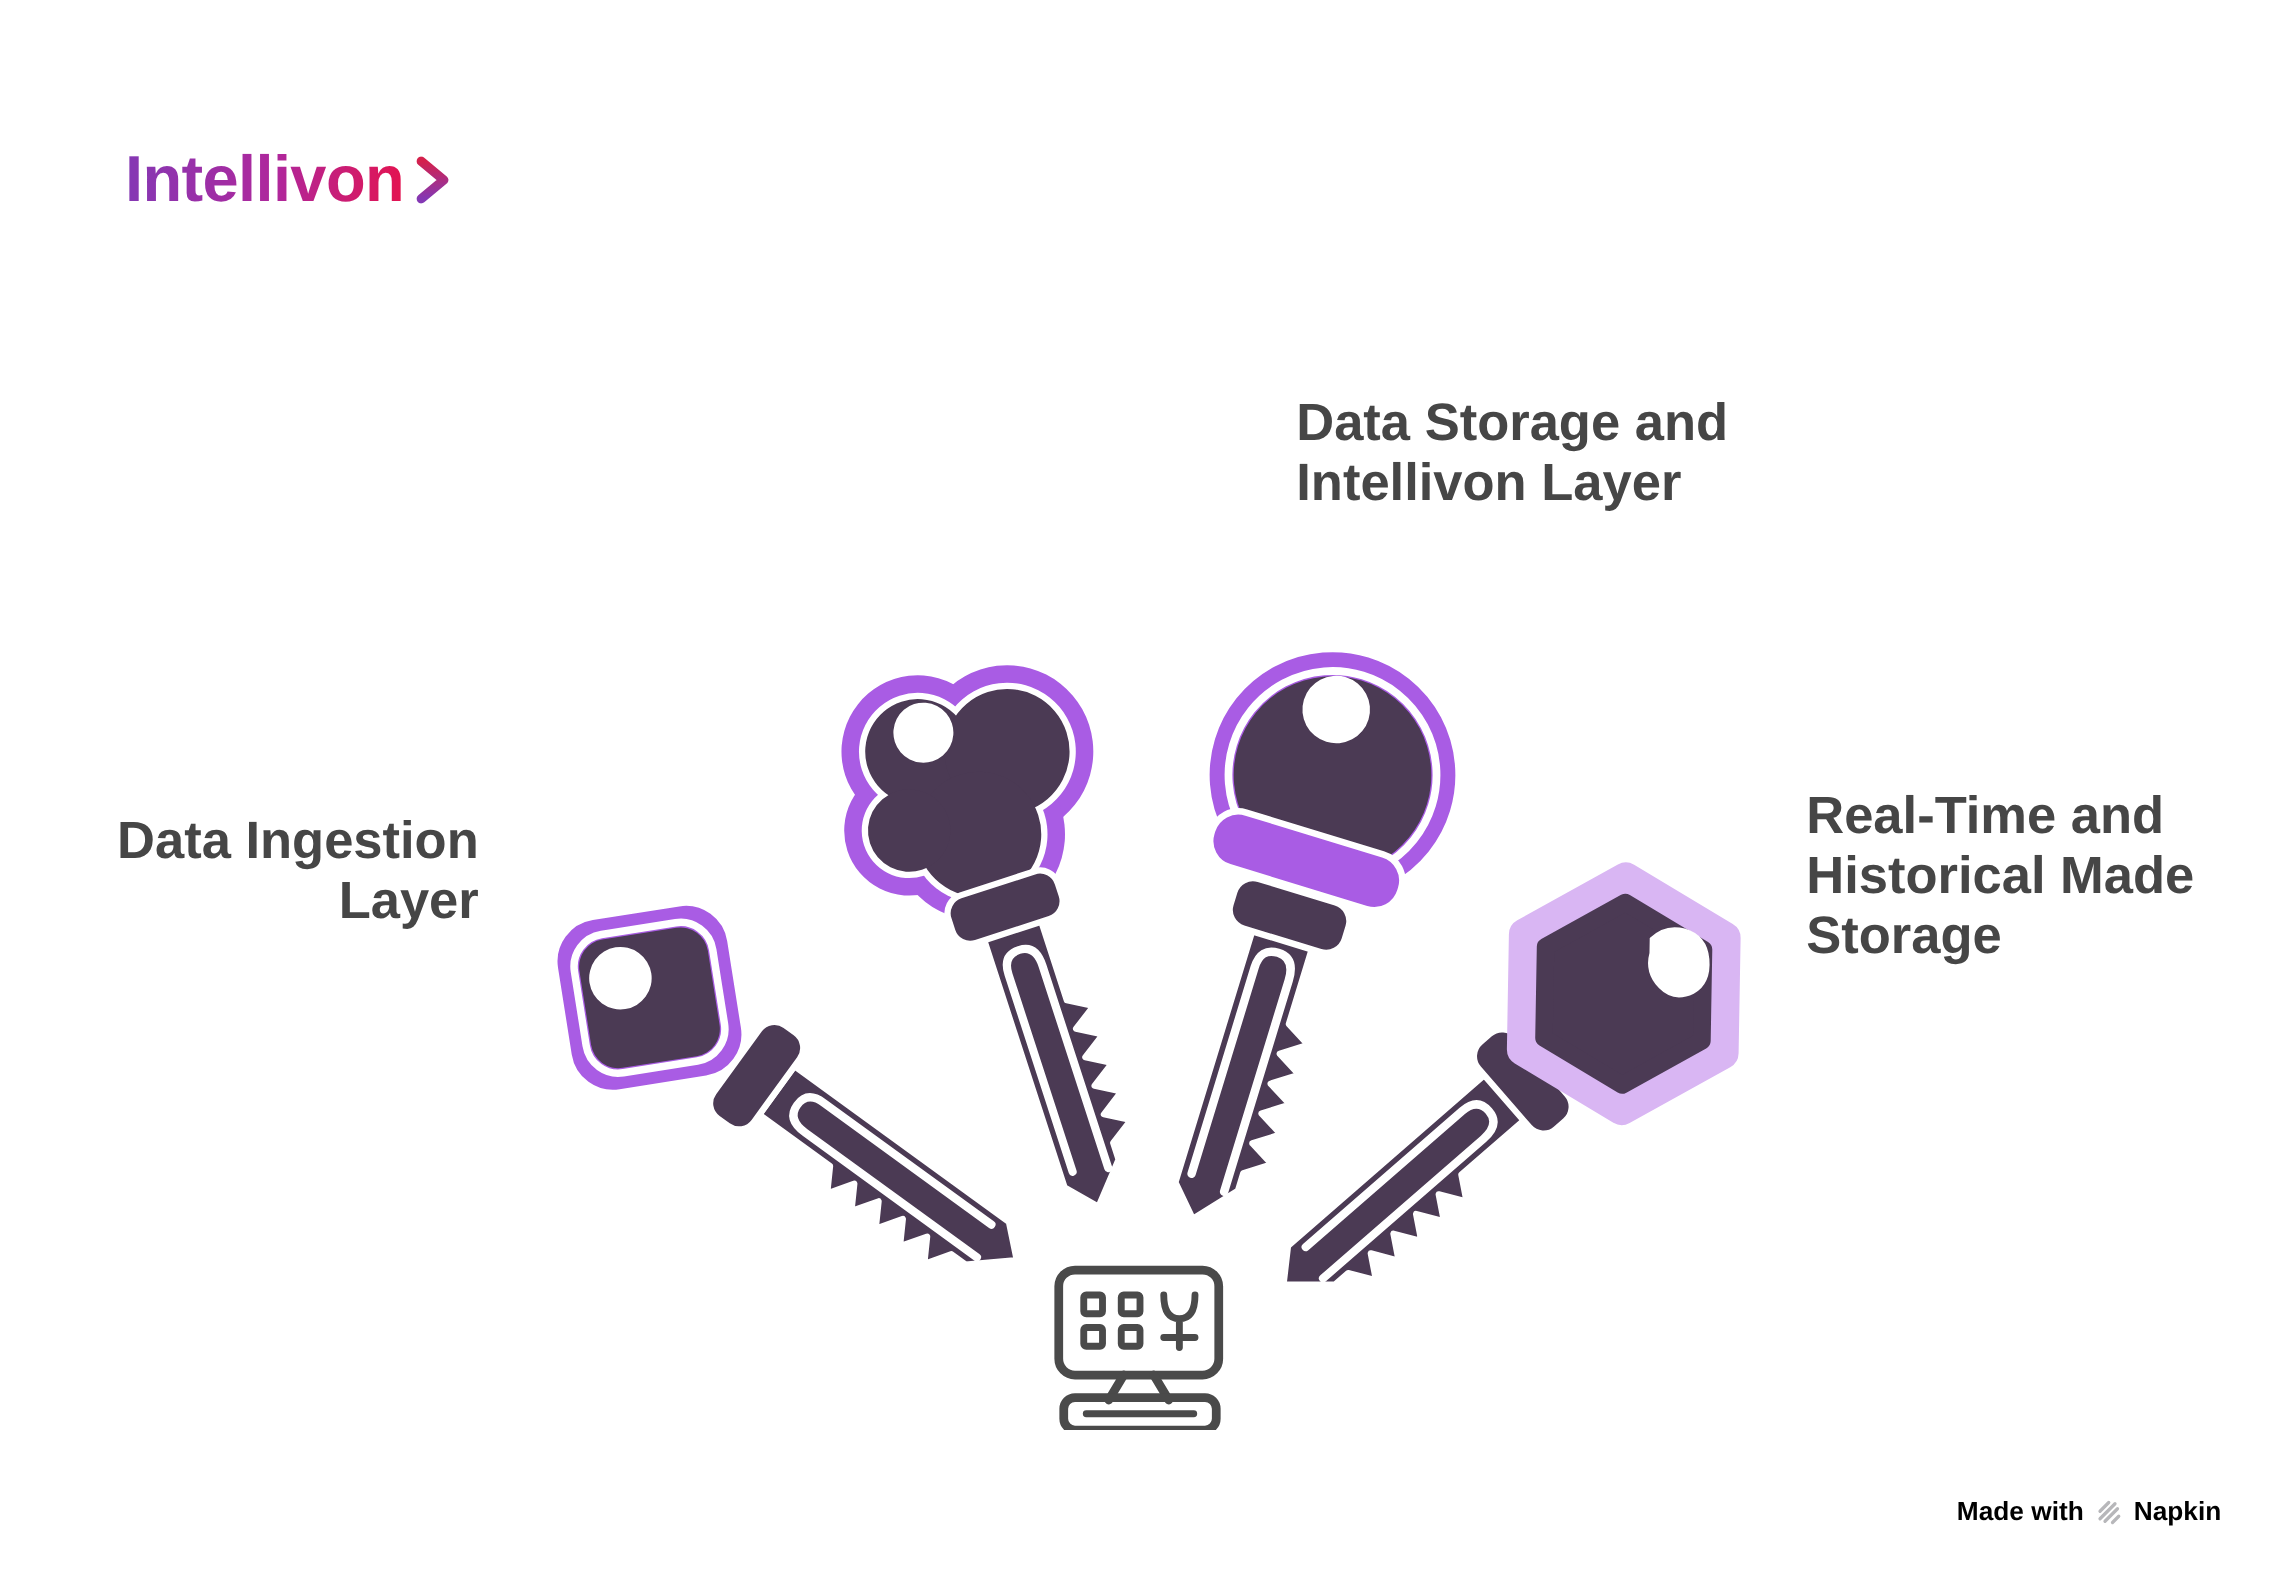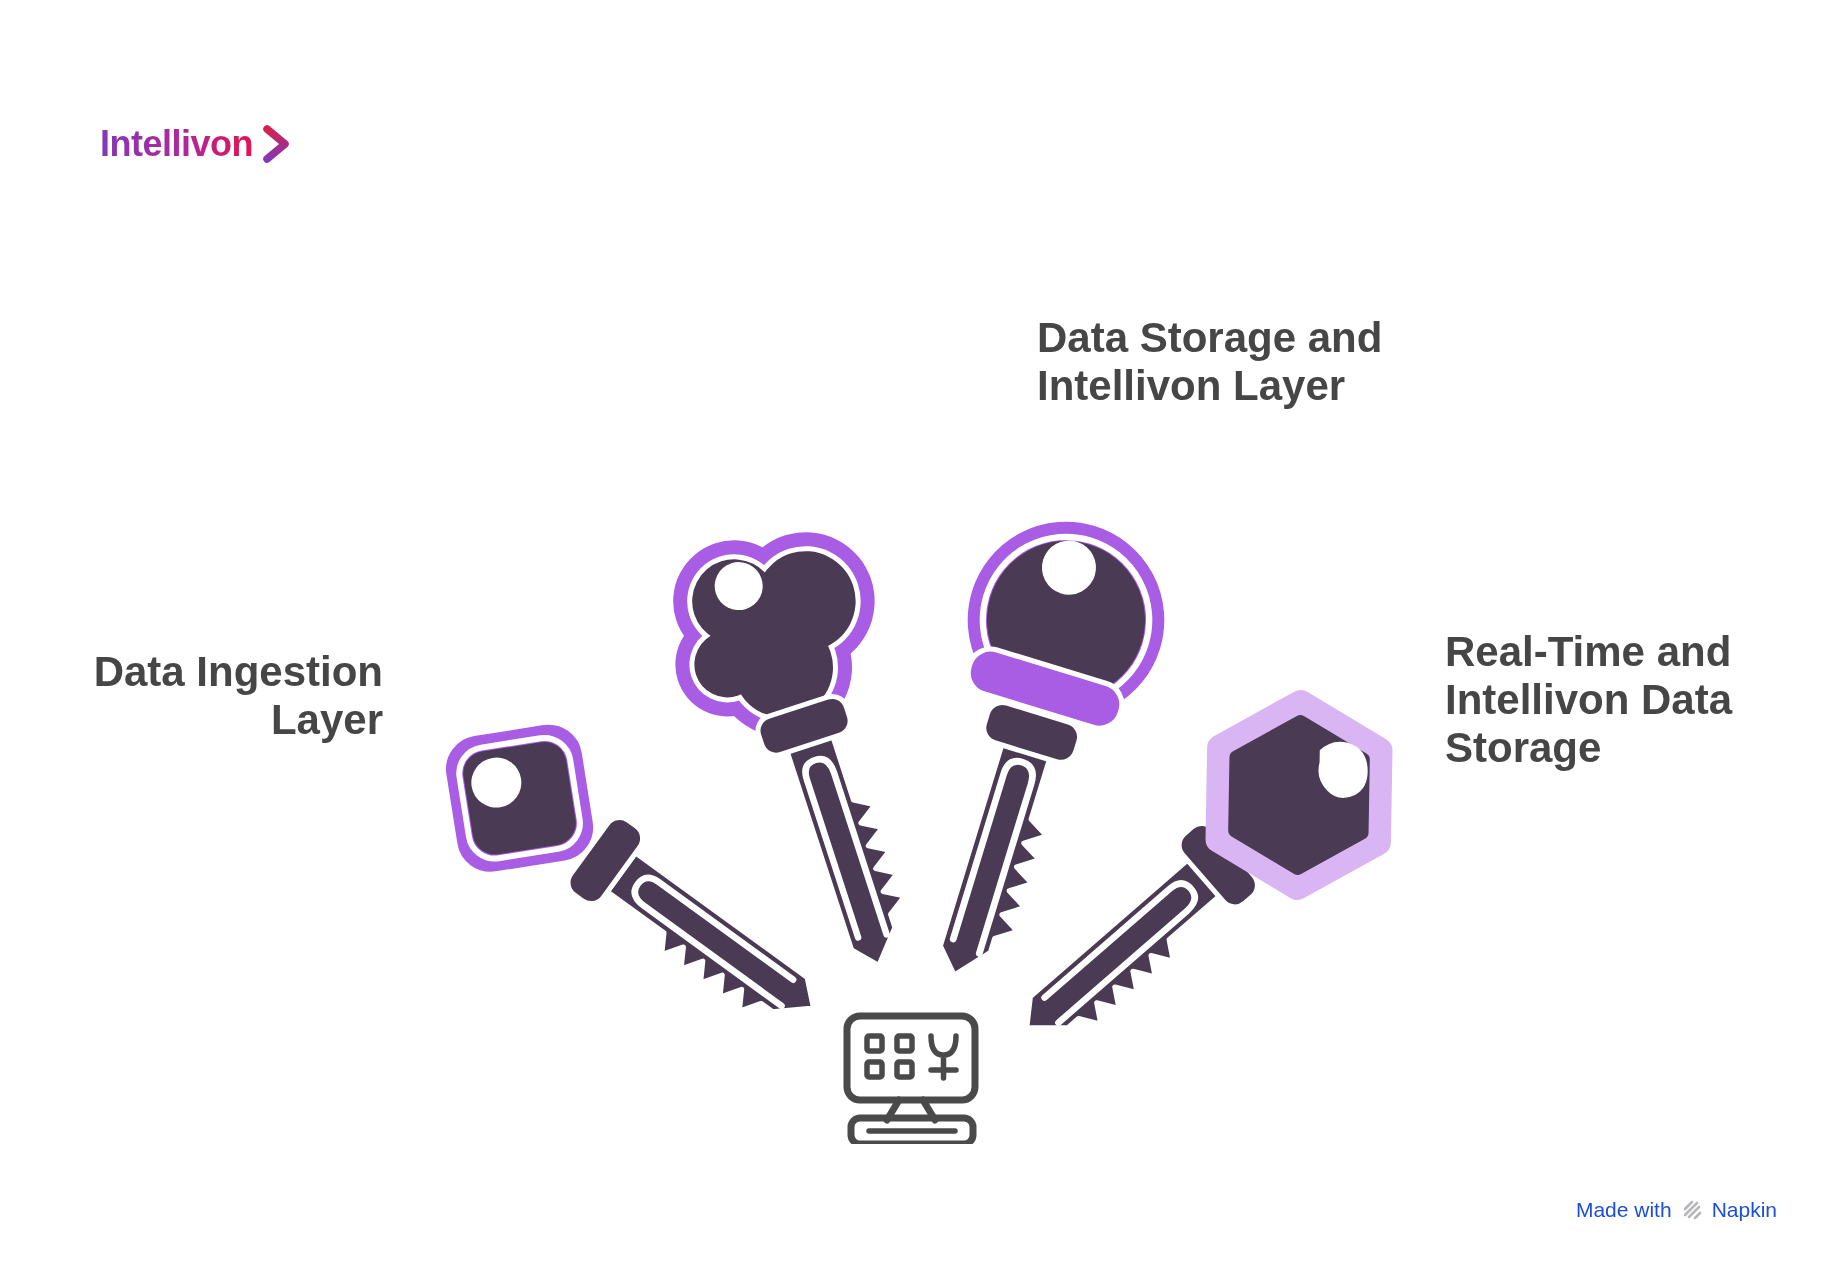--- a/index.html
+++ b/index.html
@@ -1,21 +1,21 @@
 <!DOCTYPE html>
 <html><head>
 <meta charset="utf-8">
 <style>
   html,body{margin:0;padding:0;background:#ffffff;}
   #stage{position:relative;width:1824px;height:1274px;background:#ffffff;overflow:hidden;
          font-family:"Liberation Sans",sans-serif;}
 
   
   .brand{position:absolute;left:100px;top:118px;display:flex;align-items:center;gap:10px;}
-  .brand-text{font-size:36px;line-height:52px;font-weight:600;letter-spacing:-0.5px;
+  .brand-text{font-size:52px;line-height:52px;font-weight:600;letter-spacing:-0.5px;
       background:linear-gradient(90deg,#8438B4 0%,#B0279B 55%,#E31350 100%);
       -webkit-background-clip:text;background-clip:text;color:transparent;}
 
   
   .label{position:absolute;font-weight:700;font-size:42px;line-height:48px;color:#464646;white-space:nowrap;}
   .label.ra{text-align:right;}
   .label.la{text-align:left;margin-top:28px;}
   #label-ingestion{right:1441px;top:648px;}
   #label-normalization{right:1027px;top:193px;}
   #label-storage{left:1037px;top:286px;}
@@ -36,21 +36,21 @@
   .groove{fill:none;stroke:#ffffff;stroke-width:6.5;stroke-linecap:round;}
   .hexr{stroke-linejoin:round;}
 
   
   #monitor{position:absolute;left:841px;top:1012px;}
   .mstroke{fill:none;stroke:#4A4A4A;stroke-width:7;stroke-linejoin:round;stroke-linecap:round;}
   .mthin{fill:none;stroke:#4A4A4A;stroke-width:5.5;stroke-linejoin:round;stroke-linecap:round;}
 
   
   .footer{position:absolute;right:47px;top:1198px;display:flex;align-items:center;gap:9px;
-          font-size:21px;font-weight:400;color:#1d4ed8;justify-content:flex-end;}
+          font-size:21px;font-weight:700;color:#000000;justify-content:flex-end;}
 </style>
 </head>
 <body>
 
 <div id="stage">
 
   <div class="brand">
     <span class="brand-text">Intellivon</span>
     <svg width="28" height="38" viewBox="0 0 28 38">
       <defs>
@@ -66,21 +66,21 @@
   <div class="label ra" id="label-ingestion">
     <div>Data Ingestion</div>
     <div>Layer</div>
   </div>
   <div class="label la" id="label-storage">
     <div>Data Storage and</div>
     <div>Intellivon Layer</div>
   </div>
   <div class="label la" id="label-realtime">
     <div>Real-Time and</div>
-    <div>Intellivon Data</div>
+    <div>Historical Made</div>
     <div>Storage</div>
   </div>
 
   <svg class="key" id="key2" width="280" height="540" viewBox="-20 -20 280 540">
     <g>
       <circle class="kp" cx="92" cy="70" r="61"></circle>
       <circle class="kp" cx="160" cy="92" r="69"></circle>
       <circle class="kp" cx="118" cy="148" r="69"></circle>
       <circle class="kp" cx="66" cy="128" r="52"></circle>
       <circle fill="#fff" cx="92" cy="70" r="47"></circle>

